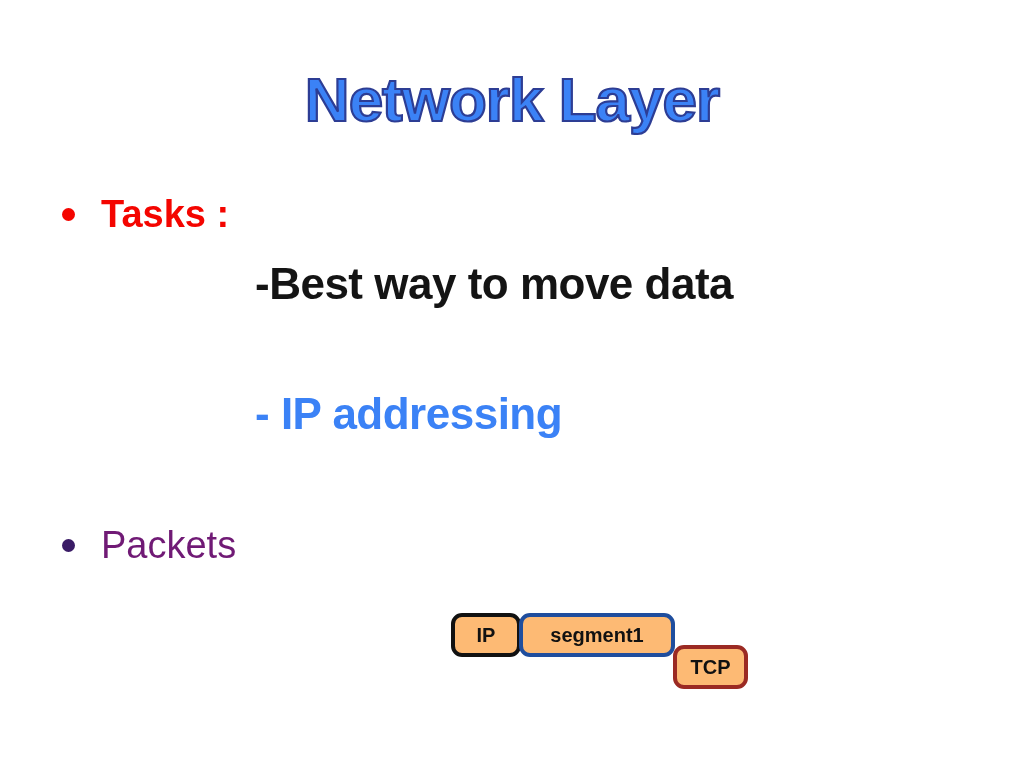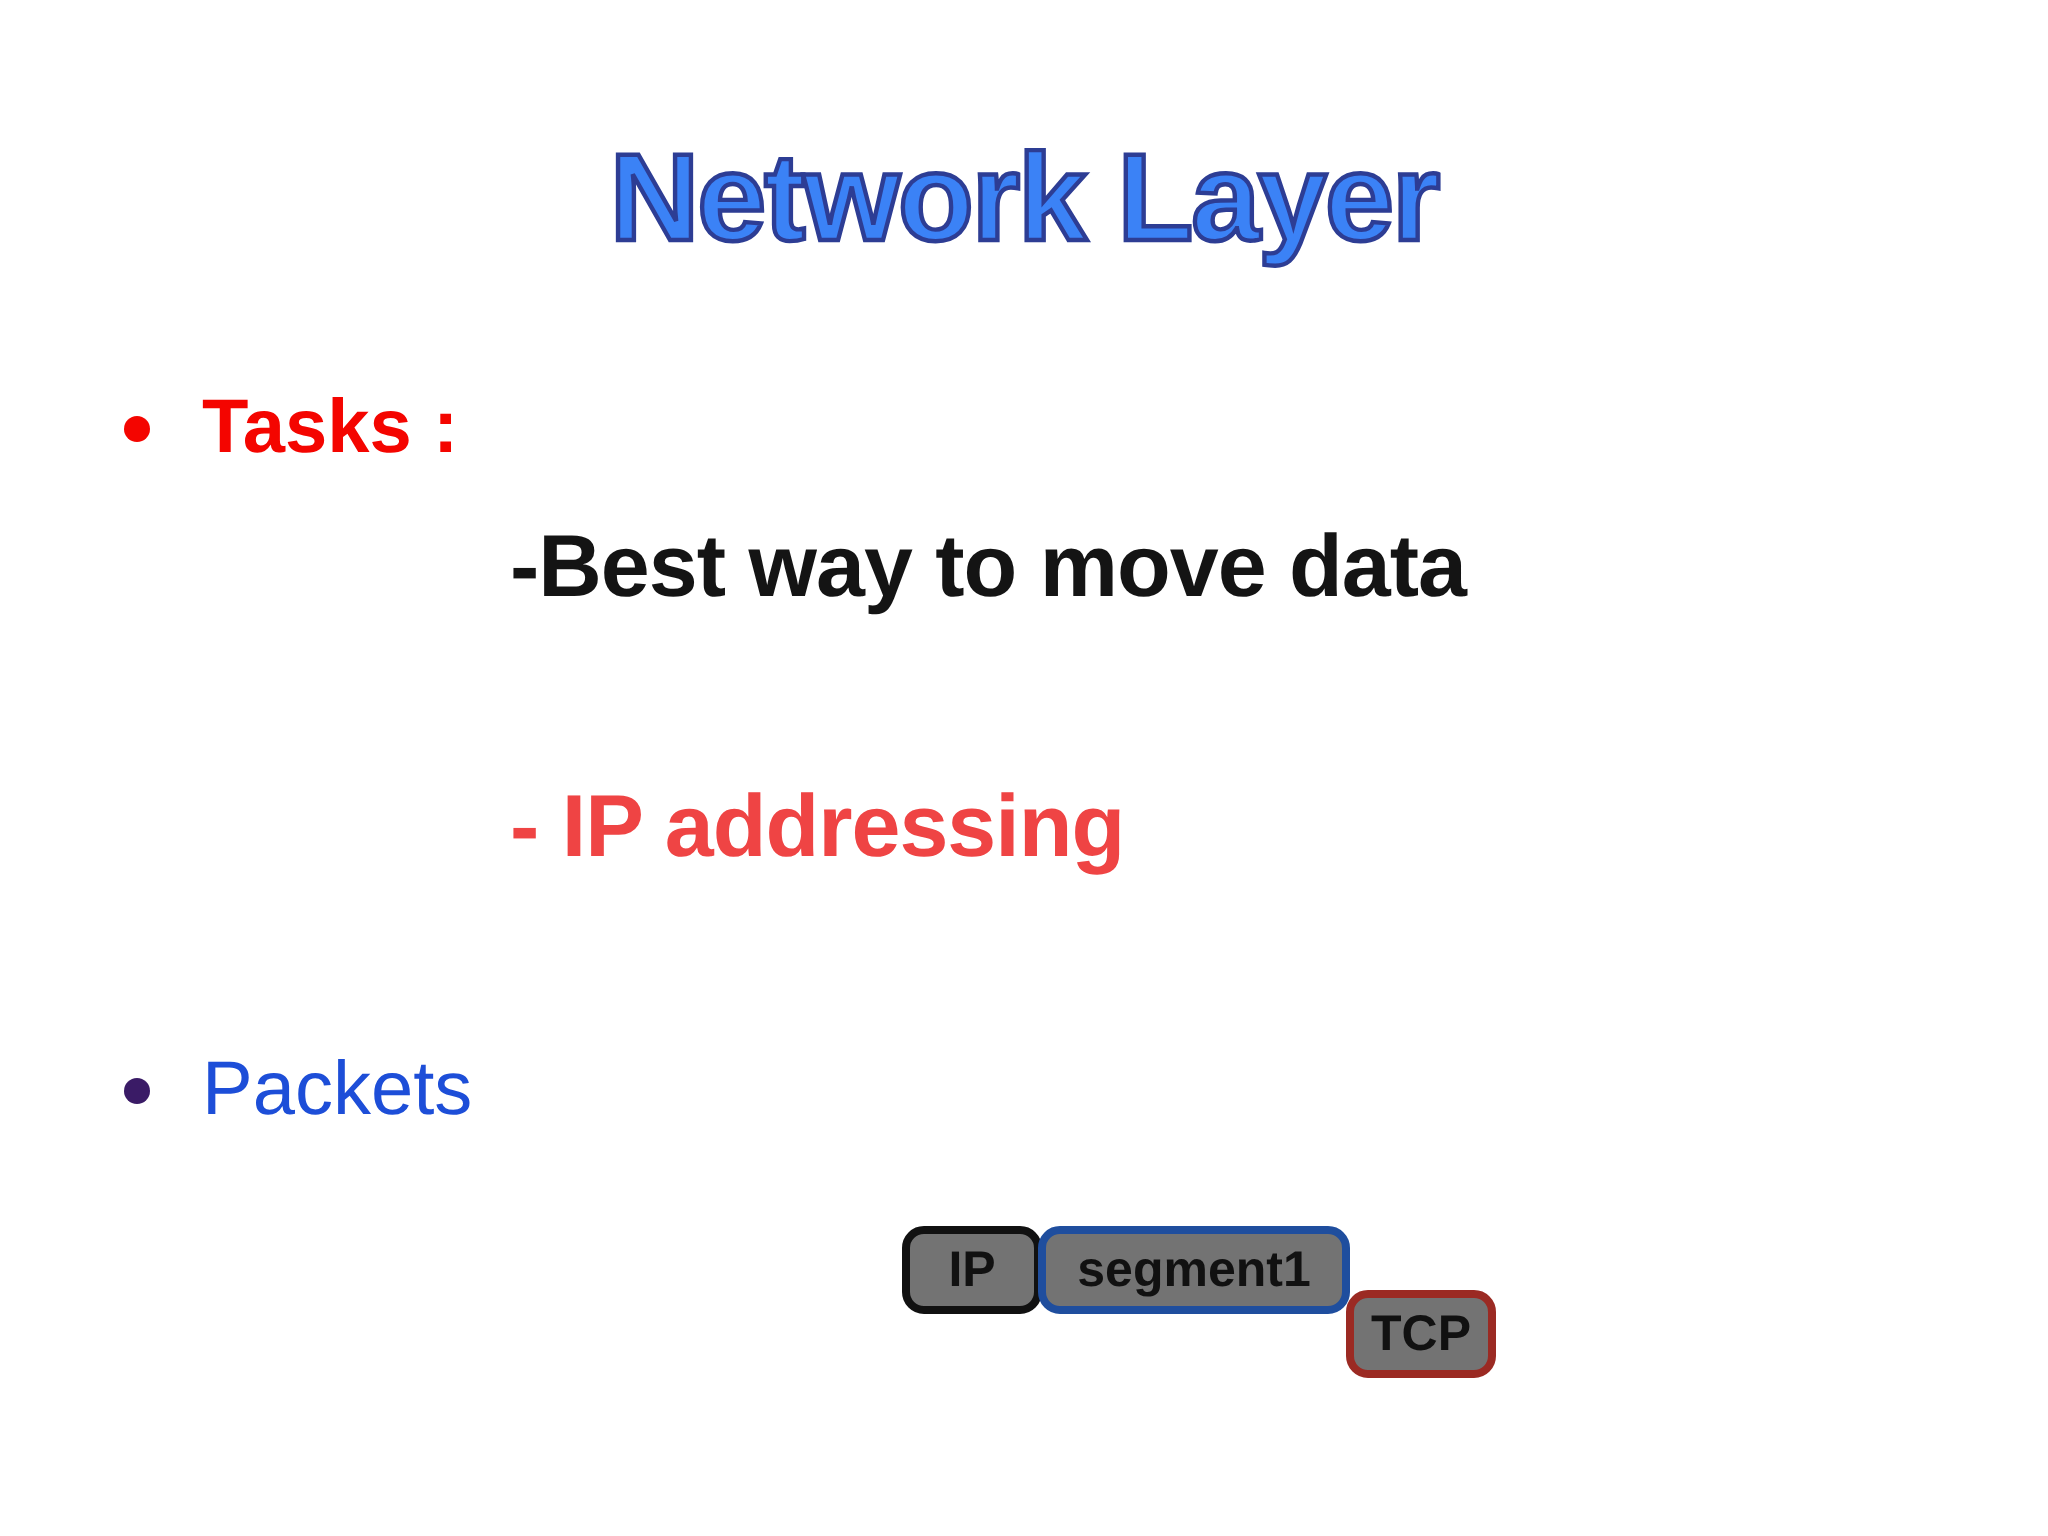--- a/index.html
+++ b/index.html
@@ -62,26 +62,26 @@
     left: 451px;
     top: 613px;
     display: flex;
     align-items: stretch;
   }
   .pbox {
     height: 44px;
     box-sizing: border-box;
     border: 4px solid #111111;
     border-radius: 11px;
-    background: #737373;
+    background: #fdba74;
     display: flex;
     align-items: center;
     justify-content: center;
     font-weight: 700;
-    font-size: 25px;
+    font-size: 20px;
     color: #111111;
     white-space: nowrap;
   }
   .box-ip      { width: 70px; }
   .box-segment { width: 156px; margin-left: -2px; }
   .box-tcp     { width: 75px;  margin-left: -2px; }
 </style>
 </head>
 <body>
 
@@ -90,25 +90,25 @@
   <h1 class="title" style="color: #3b82f6;">Network Layer</h1>
 
   <div class="bullet-line tasks-line">
     <span class="dot" style="background-color: rgb(244, 5, 0);"></span>
     <span class="bullet-text tasks-text" style="color: rgb(244, 5, 0);">Tasks :</span>
   </div>
 
   <div class="sub-line bold line-best" style="color: rgb(20, 20, 20); text-align: right;">-Best way to move data</div>
 
 
-  <div class="sub-line bold line-ip" style="color: #ef4444;">- IP addressing</div>
+  <div class="sub-line bold line-ip" style="color: #3b82f6;">- IP addressing</div>
 
   <div class="bullet-line packets-line">
     <span class="dot" style="background-color: rgb(58, 27, 102);"></span>
-    <span class="bullet-text packets-text" style="color: #1d4ed8;">Packets</span>
+    <span class="bullet-text packets-text" style="color: #701a75;">Packets</span>
   </div>
 
   <div class="packet-row">
     <div class="pbox box-ip" style="border-color: rgb(17, 17, 17);">IP</div>
     <div class="pbox box-segment" style="border-color: rgb(31, 78, 158);">segment1</div>
     <div class="pbox box-tcp" style="border-color: rgb(155, 42, 35); margin-top: 32px;">TCP</div>
   </div>
 
 </div>
 

